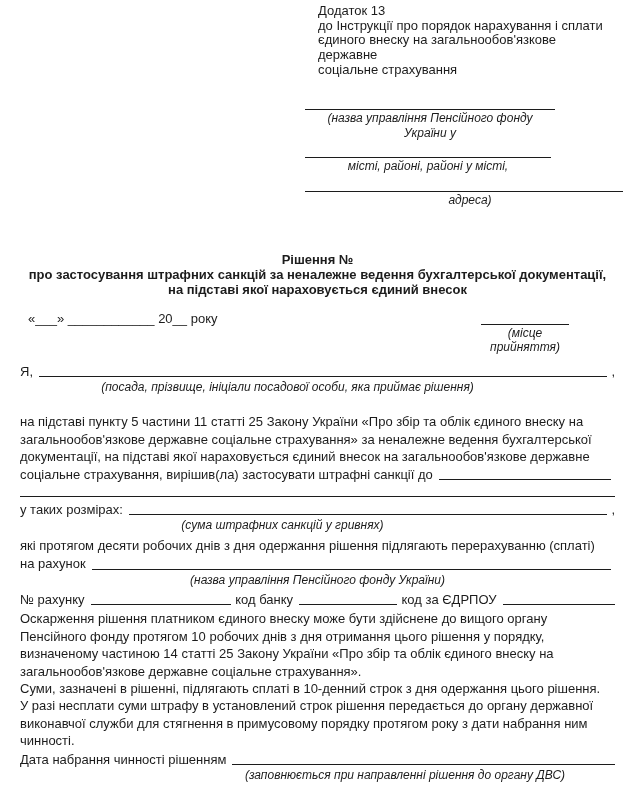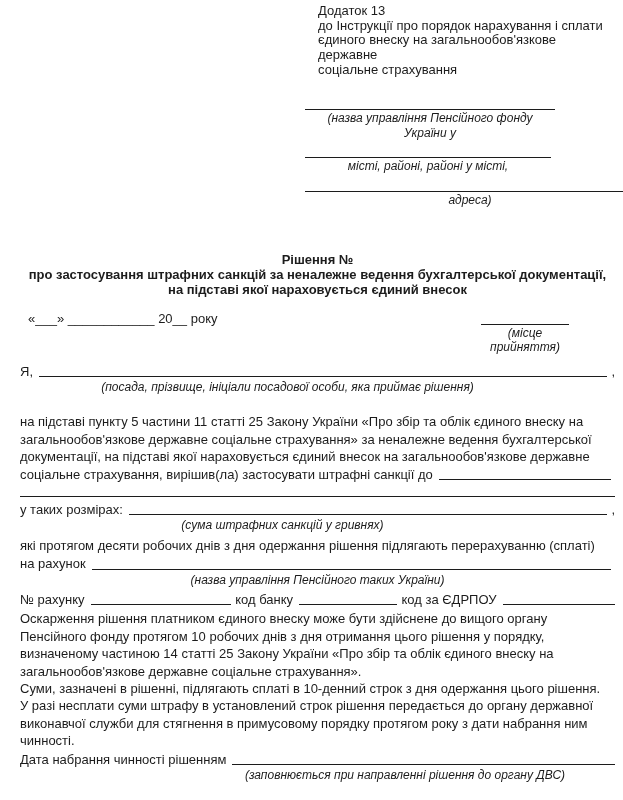--- a/index.html
+++ b/index.html
@@ -133,21 +133,21 @@
     <span>,</span>
   </div>
   <div class="cap cap-sum">(сума штрафних санкцій у гривнях)</div>
 
   <div class="transfer">які протягом десяти робочих днів з дня одержання рішення підлягають перерахуванню (сплаті)</div>
 
   <div class="row account-row">
     <span class="nowrap">на рахунок</span>
     <span class="bl"></span>
   </div>
-  <div class="cap cap-account">(назва управління Пенсійного таких України)</div>
+  <div class="cap cap-account">(назва управління Пенсійного фонду України)</div>
 
   <div class="row req-row">
     <span class="nowrap">№ рахунку</span>
     <span class="bl b1"></span>
     <span class="nowrap">код банку</span>
     <span class="bl b2"></span>
     <span class="nowrap">код за ЄДРПОУ</span>
     <span class="bl b3"></span>
   </div>
 

